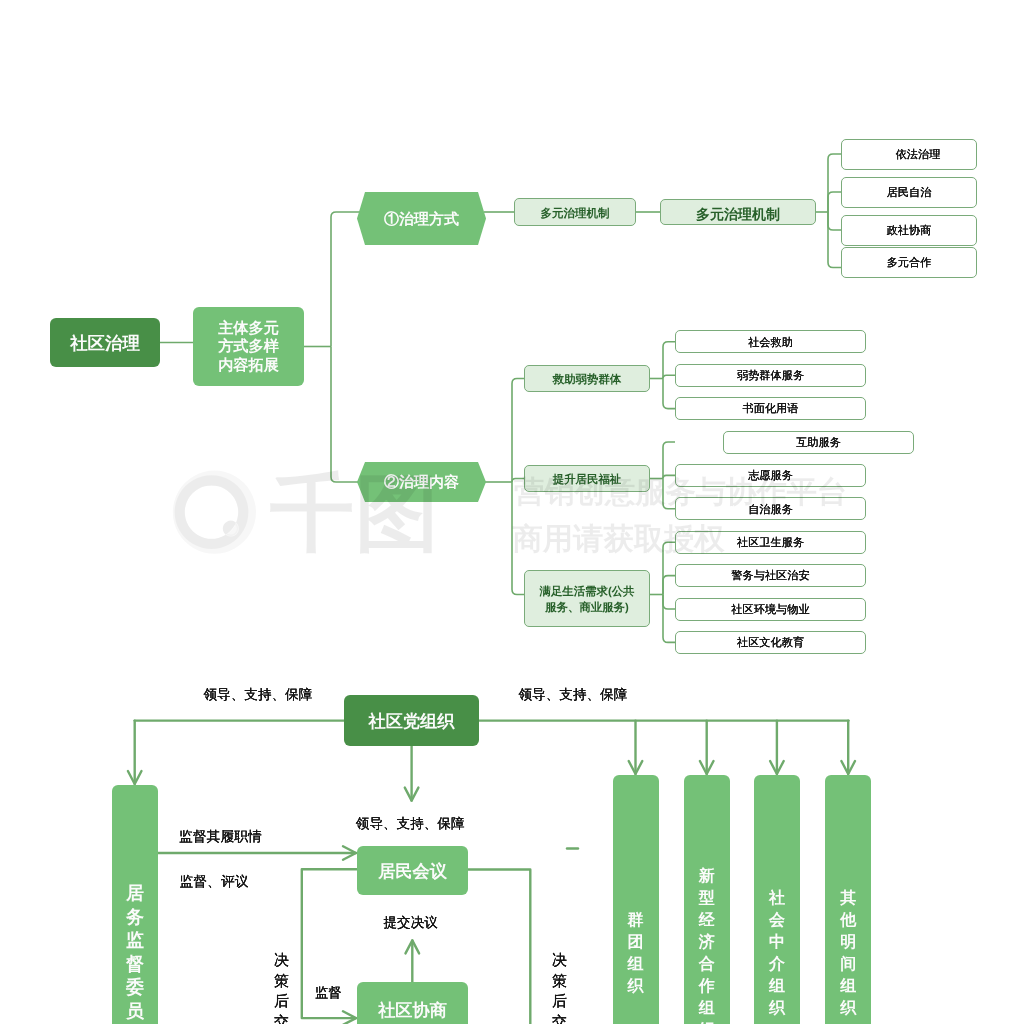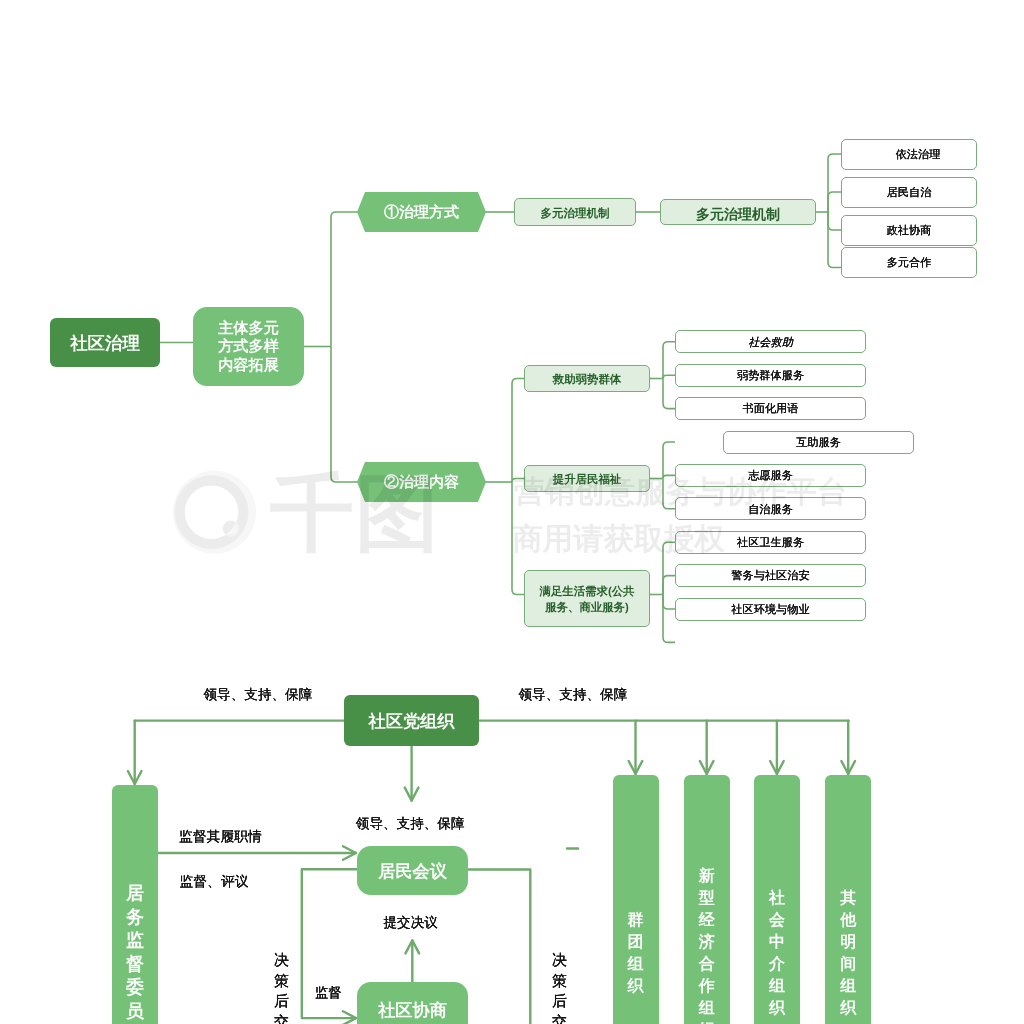--- a/index.html
+++ b/index.html
@@ -2,21 +2,21 @@
 <html><head>
 <meta charset="utf-8">
 <style>
   html,body{margin:0;padding:0;background:#ffffff;}
   #page{position:relative;width:1024px;height:1024px;overflow:hidden;background:#fff;
         font-family:"Liberation Sans",sans-serif;-webkit-font-smoothing:antialiased;
         text-rendering:geometricPrecision;}
   .node{position:absolute;box-sizing:border-box;display:flex;align-items:center;
         justify-content:center;text-align:center;line-height:1.3;padding-top:2px;}
   .n-dark{background:#488f47;color:#fbfbfb;border-radius:6px;font-weight:bold;}
-  .n-mid{background:#74c177;color:#fbfbfb;border-radius:14px;font-weight:bold;}
+  .n-mid{background:#74c177;color:#fbfbfb;border-radius:6px;font-weight:bold;}
   .n-pale{background:#dfeede;border:1.4px solid #7aab7a;border-radius:5px;color:#27602a;font-weight:bold;
           padding-top:4px;}
   .n-white{background:#fff;border:1.4px solid #7aab7a;border-radius:5px;color:#161616;
            text-shadow:0 0 0.55px #161616,0 0 0.55px #161616;}
   .n-hex{background:#74c177;color:#fbfbfb;font-weight:bold;
          clip-path:polygon(8px 0,calc(100% - 8px) 0,100% 50%,calc(100% - 8px) 100%,8px 100%,0 50%);}
   .vstack{display:flex;flex-direction:column;align-items:center;justify-content:center;}
   .vstack > span{display:block;}
   .lbl.vstack{display:flex;}
   svg.wires{position:absolute;left:0;top:0;width:1024px;height:1024px;pointer-events:none;}
@@ -98,47 +98,48 @@
   <path d="M405.5 953.4 L412.3 940.4 L419.1 953.4"></path>
   <path d="M567 848.5 H578"></path>
   </g>
   </svg>
 <div class="node n-dark" style="left:50px;top:318px;width:110px;height:49px;font-size:17.4px;">社区治理</div>
   <div class="node n-mid" style="left:193px;top:307px;width:111px;height:79px;font-size:15.2px;line-height:18.5px;">
       <span style="white-space:pre-line">主体多元
 方式多样
 内容拓展</span>
     </div>
-  <div class="node n-hex" style="left:357px;top:192px;width:129px;height:40px;font-size:15px;">①治理方式</div>
+  <div class="node n-hex" style="left:357px;top:192px;width:129px;height:53px;font-size:15px;">①治理方式</div>
   <div class="node n-hex" style="left:357px;top:462px;width:129px;height:40px;font-size:15px;">②治理内容</div>
   <div class="node n-pale" style="left:514px;top:198px;width:122px;height:28px;font-size:11.5px;">多元治理机制</div>
   <div class="node n-pale" style="left:660px;top:199px;width:156px;height:26px;font-size:14px;">多元治理机制</div>
   <div class="node n-white" style="left:841px;top:138.5px;width:136px;height:31px;font-size:11.2px;padding-left:18px;">依法治理</div>
   <div class="node n-white" style="left:841px;top:176.5px;width:136px;height:31px;font-size:11.2px;">居民自治</div>
   <div class="node n-white" style="left:841px;top:214.5px;width:136px;height:31px;font-size:11.2px;">政社协商</div>
   <div class="node n-white" style="left:841px;top:247px;width:136px;height:31px;font-size:11.2px;">多元合作</div>
   <div class="node n-pale" style="left:524px;top:365px;width:126px;height:27px;font-size:11.4px;line-height:15.5px;">
       <span style="white-space:pre-line">救助弱势群体</span>
     </div>
   <div class="node n-pale" style="left:524px;top:465px;width:126px;height:27px;font-size:11.4px;line-height:15.5px;">
       <span style="white-space:pre-line">提升居民福祉</span>
     </div>
   <div class="node n-pale" style="left:524px;top:570px;width:126px;height:57px;font-size:11.4px;line-height:15.5px;">
       <span style="white-space:pre-line">满足生活需求(公共
 服务、商业服务)</span>
     </div>
-  <div class="node n-white" style="left:675px;top:330.3px;width:191px;height:23px;font-size:11.2px;font-style:italic;">社会救助</div>
+  <div class="node n-white" style="left:675px;top:330.3px;width:191px;height:23px;font-size:11.2px;">社会救助</div>
   <div class="node n-white" style="left:675px;top:363.7px;width:191px;height:23px;font-size:11.2px;">弱势群体服务</div>
   <div class="node n-white" style="left:675px;top:397.1px;width:191px;height:23px;font-size:11.2px;">书面化用语</div>
   <div class="node n-white" style="left:675px;top:430.5px;width:191px;height:23px;font-size:11.2px;margin-left:48px;">互助服务</div>
   <div class="node n-white" style="left:675px;top:463.9px;width:191px;height:23px;font-size:11.2px;">志愿服务</div>
   <div class="node n-white" style="left:675px;top:497.3px;width:191px;height:23px;font-size:11.2px;">自治服务</div>
   <div class="node n-white" style="left:675px;top:564.1px;width:191px;height:23px;font-size:11.2px;">警务与社区治安</div>
   <div class="node n-white" style="left:675px;top:530.7px;width:191px;height:23px;font-size:11.2px;">社区卫生服务</div>
   <div class="node n-white" style="left:675px;top:597.5px;width:191px;height:23px;font-size:11.2px;">社区环境与物业</div>
+  <div class="node n-white" style="left:675px;top:630.9px;width:191px;height:23px;font-size:11.2px;">社区文化教育</div>
   <div class="node n-dark" style="left:344px;top:695px;width:135px;height:51px;font-size:17.2px;">社区党组织</div>
   <div class="node n-mid vstack" style="left:112px;top:785px;width:46px;height:357px;font-size:18px;border-radius:6px;line-height:23.5px;">
       <span>居</span>
       <span>务</span>
       <span>监</span>
       <span>督</span>
       <span>委</span>
       <span>员</span>
       <span>会</span>
     </div>

